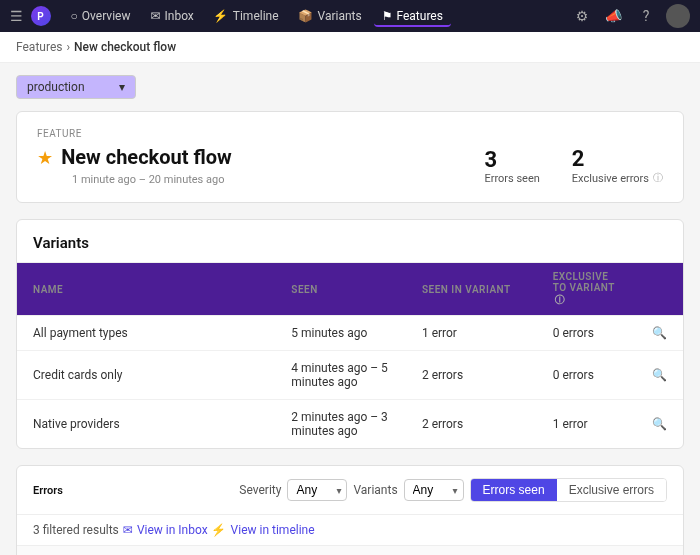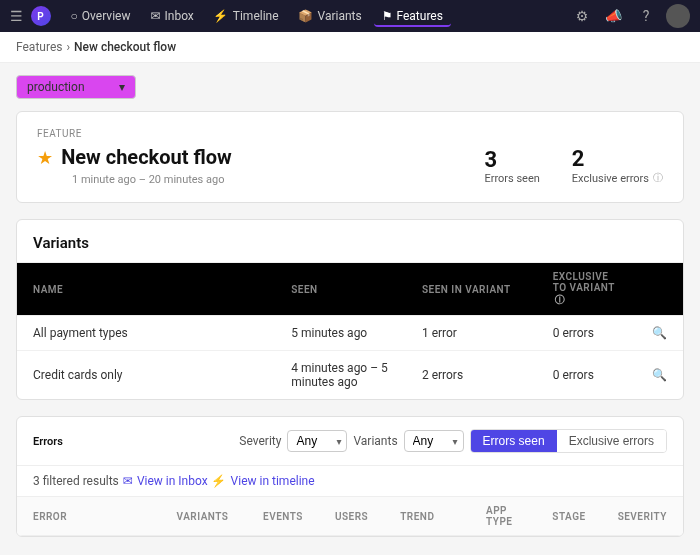--- a/index.html
+++ b/index.html
@@ -18,41 +18,41 @@
 
     
     .breadcrumb { padding: 8px 16px; font-size: 12px; color: #666; display: flex; align-items: center; gap: 4px; background: #fff; border-bottom: 1px solid #eee; }
     .breadcrumb a { color: #666; text-decoration: none; }
     .breadcrumb-current { color: #333; font-weight: 500; }
 
     
     .main { padding: 12px 16px; }
 
     
-    .dropdown-select { display: flex; align-items: center; border: 1px solid #ccc; border-radius: 4px; padding: 4px 10px; background: #d946ef; cursor: pointer; font-size: 12px; gap: 8px; width: 120px; justify-content: space-between; margin-bottom: 12px; }
+    .dropdown-select { display: flex; align-items: center; border: 1px solid #ccc; border-radius: 4px; padding: 4px 10px; background: #c4b5fd; cursor: pointer; font-size: 12px; gap: 8px; width: 120px; justify-content: space-between; margin-bottom: 12px; }
 
     
     .feature-card { background: #fff; border: 1px solid #e0e0e0; border-radius: 6px; padding: 16px 20px; margin-bottom: 16px; }
     .feature-label { font-size: 10px; color: #888; text-transform: uppercase; letter-spacing: 0.5px; margin-bottom: 6px; }
     .feature-title-row { display: flex; align-items: center; gap: 8px; margin-bottom: 4px; }
     .feature-star { color: #f59e0b; font-size: 18px; }
     .feature-title { font-size: 20px; font-weight: 700; color: #111; }
     .feature-time { font-size: 11px; color: #888; margin-bottom: 0; margin-left: 35px; }
     .feature-stats { display: flex; align-items: center; gap: 32px; margin-left: auto; }
     .feature-stat { display: flex; flex-direction: column; align-items: flex-start; }
     .feature-stat-num { font-size: 22px; font-weight: 700; color: #111; }
     .feature-stat-label { font-size: 11px; color: #555; display: flex; align-items: center; gap: 4px; }
     .feature-stat-label .info-icon { color: #aaa; font-size: 10px; cursor: pointer; }
     .feature-card-inner { display: flex; align-items: center; }
 
     
     .variants-card { background: #fff; border: 1px solid #e0e0e0; border-radius: 6px; padding: 0; margin-bottom: 16px; overflow: hidden; }
     .variants-header { padding: 14px 16px 10px; font-size: 15px; font-weight: 600; color: #111; border-bottom: 1px solid #eee; }
     .variants-table { width: 100%; border-collapse: collapse; }
-    .variants-table th { font-size: 10px; color: #888; text-transform: uppercase; letter-spacing: 0.5px; font-weight: 600; padding: 8px 16px; text-align: left; border-bottom: 1px solid #eee; background: #000000; }
+    .variants-table th { font-size: 10px; color: #888; text-transform: uppercase; letter-spacing: 0.5px; font-weight: 600; padding: 8px 16px; text-align: left; border-bottom: 1px solid #eee; background: #4c1d95; }
     .variants-table td { padding: 10px 16px; font-size: 12px; color: #333; border-bottom: 1px solid #f0f0f0; vertical-align: middle; }
     .variants-table tr:last-child td { border-bottom: none; }
     .variants-table .search-icon-cell { color: #aaa; text-align: right; cursor: pointer; }
     .col-name { width: 40%; }
     .col-seen { width: 20%; }
     .col-seen-variant { width: 20%; }
     .col-exclusive { width: 15%; }
     .col-action { width: 5%; }
 
     
@@ -176,20 +176,27 @@
           <td>0 errors</td>
           <td class="search-icon-cell">🔍</td>
         </tr>
         <tr>
           <td>Credit cards only</td>
           <td>4 minutes ago – 5 minutes ago</td>
           <td>2 errors</td>
           <td>0 errors</td>
           <td class="search-icon-cell">🔍</td>
         </tr>
+        <tr>
+          <td>Native providers</td>
+          <td>2 minutes ago – 3 minutes ago</td>
+          <td>2 errors</td>
+          <td>1 error</td>
+          <td class="search-icon-cell">🔍</td>
+        </tr>
       </tbody>
     </table>
   </div>
 
   <div class="errors-card">
 
     <div class="errors-header">
       <span class="errors-title">Errors</span>
       <div class="filter-group">
         <span class="filter-label">Severity</span>

